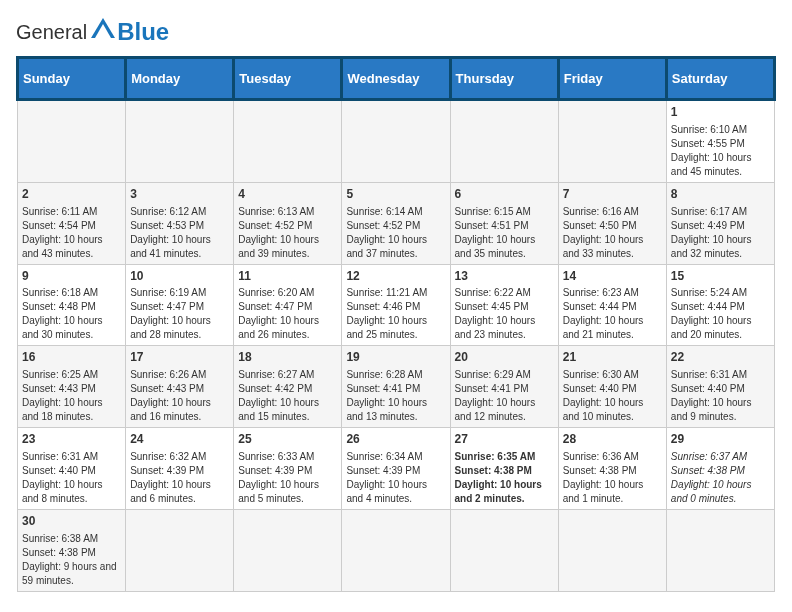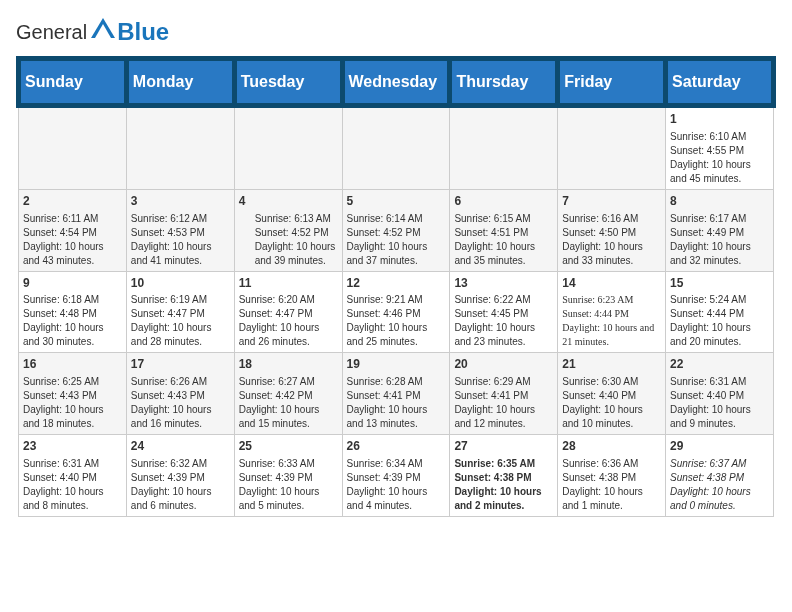--- a/index.html
+++ b/index.html
@@ -38,22 +38,22 @@
       border-collapse: collapse;
       border: 1px solid #ccc;
       font-size: 11px;
     }
     .calendar thead th {
       background-color: #2979c4;
       color: #fff;
       padding: 12px 4px;
       text-align: left;
       font-weight: bold;
-      font-size: 16px;
-      border: 5px solid #0c4a6e;
+      font-size: 13px;
+      border: 3px solid #0c4a6e;
     }
     .calendar tbody td {
       vertical-align: top;
       padding: 3px 4px;
       border: 1px solid #ccc;
       min-height: 80px;
       height: 80px;
       width: calc(100% / 7);
       color: #333;
       line-height: 1.4;
@@ -130,21 +130,21 @@
 Daylight: 10 hours and 43 minutes.</div>
         </td>
         <td>
           <span class="day-number">3</span>
           <div class="day-info" style="white-space: pre-line;">Sunrise: 6:12 AM
 Sunset: 4:53 PM
 Daylight: 10 hours and 41 minutes.</div>
         </td>
         <td>
           <span class="day-number">4</span>
-          <div class="day-info" style="white-space: pre-line; margin-left: 16px;">Sunrise: 6:13 AM
+          <div class="day-info" style="white-space: pre-line;">Sunrise: 6:13 AM
 Sunset: 4:52 PM
 Daylight: 10 hours and 39 minutes.</div>
         </td>
         <td>
           <span class="day-number">5</span>
           <div class="day-info" style="white-space: pre-line;">Sunrise: 6:14 AM
 Sunset: 4:52 PM
 Daylight: 10 hours and 37 minutes.</div>
         </td>
         <td>
@@ -180,33 +180,33 @@
 Daylight: 10 hours and 28 minutes.</div>
         </td>
         <td>
           <span class="day-number">11</span>
           <div class="day-info" style="white-space: pre-line;">Sunrise: 6:20 AM
 Sunset: 4:47 PM
 Daylight: 10 hours and 26 minutes.</div>
         </td>
         <td>
           <span class="day-number">12</span>
-          <div class="day-info" style="white-space: pre-line;">Sunrise: 9:21 AM
+          <div class="day-info" style="white-space: pre-line;">Sunrise: 11:21 AM
 Sunset: 4:46 PM
 Daylight: 10 hours and 25 minutes.</div>
         </td>
         <td>
           <span class="day-number">13</span>
           <div class="day-info" style="white-space: pre-line;">Sunrise: 6:22 AM
 Sunset: 4:45 PM
 Daylight: 10 hours and 23 minutes.</div>
         </td>
         <td>
           <span class="day-number">14</span>
-          <div class="day-info" style="white-space: pre-line; font-family: Liberation Serif, serif;">Sunrise: 6:23 AM
+          <div class="day-info" style="white-space: pre-line;">Sunrise: 6:23 AM
 Sunset: 4:44 PM
 Daylight: 10 hours and 21 minutes.</div>
         </td>
         <td>
           <span class="day-number">15</span>
           <div class="day-info" style="white-space: pre-line;">Sunrise: 5:24 AM
 Sunset: 4:44 PM
 Daylight: 10 hours and 20 minutes.</div>
         </td>
       </tr>
@@ -291,14 +291,28 @@
 Sunset: 4:38 PM
 Daylight: 10 hours and 1 minute.</div>
         </td>
         <td>
           <span class="day-number">29</span>
           <div class="day-info" style="white-space: pre-line; font-style: italic;">Sunrise: 6:37 AM
 Sunset: 4:38 PM
 Daylight: 10 hours and 0 minutes.</div>
         </td>
       </tr>
+      <tr style="background: rgb(245, 245, 245);">
+        <td>
+          <span class="day-number">30</span>
+          <div class="day-info" style="white-space: pre-line;">Sunrise: 6:38 AM
+Sunset: 4:38 PM
+Daylight: 9 hours and 59 minutes.</div>
+        </td>
+        <td class="empty" style="background: rgb(245, 245, 245);"></td>
+        <td class="empty" style="background: rgb(245, 245, 245);"></td>
+        <td class="empty" style="background: rgb(245, 245, 245);"></td>
+        <td class="empty" style="background: rgb(245, 245, 245);"></td>
+        <td class="empty" style="background: rgb(245, 245, 245);"></td>
+        <td class="empty" style="background: rgb(245, 245, 245);"></td>
+      </tr>
     </tbody>
 </table>
 
 </body></html>

